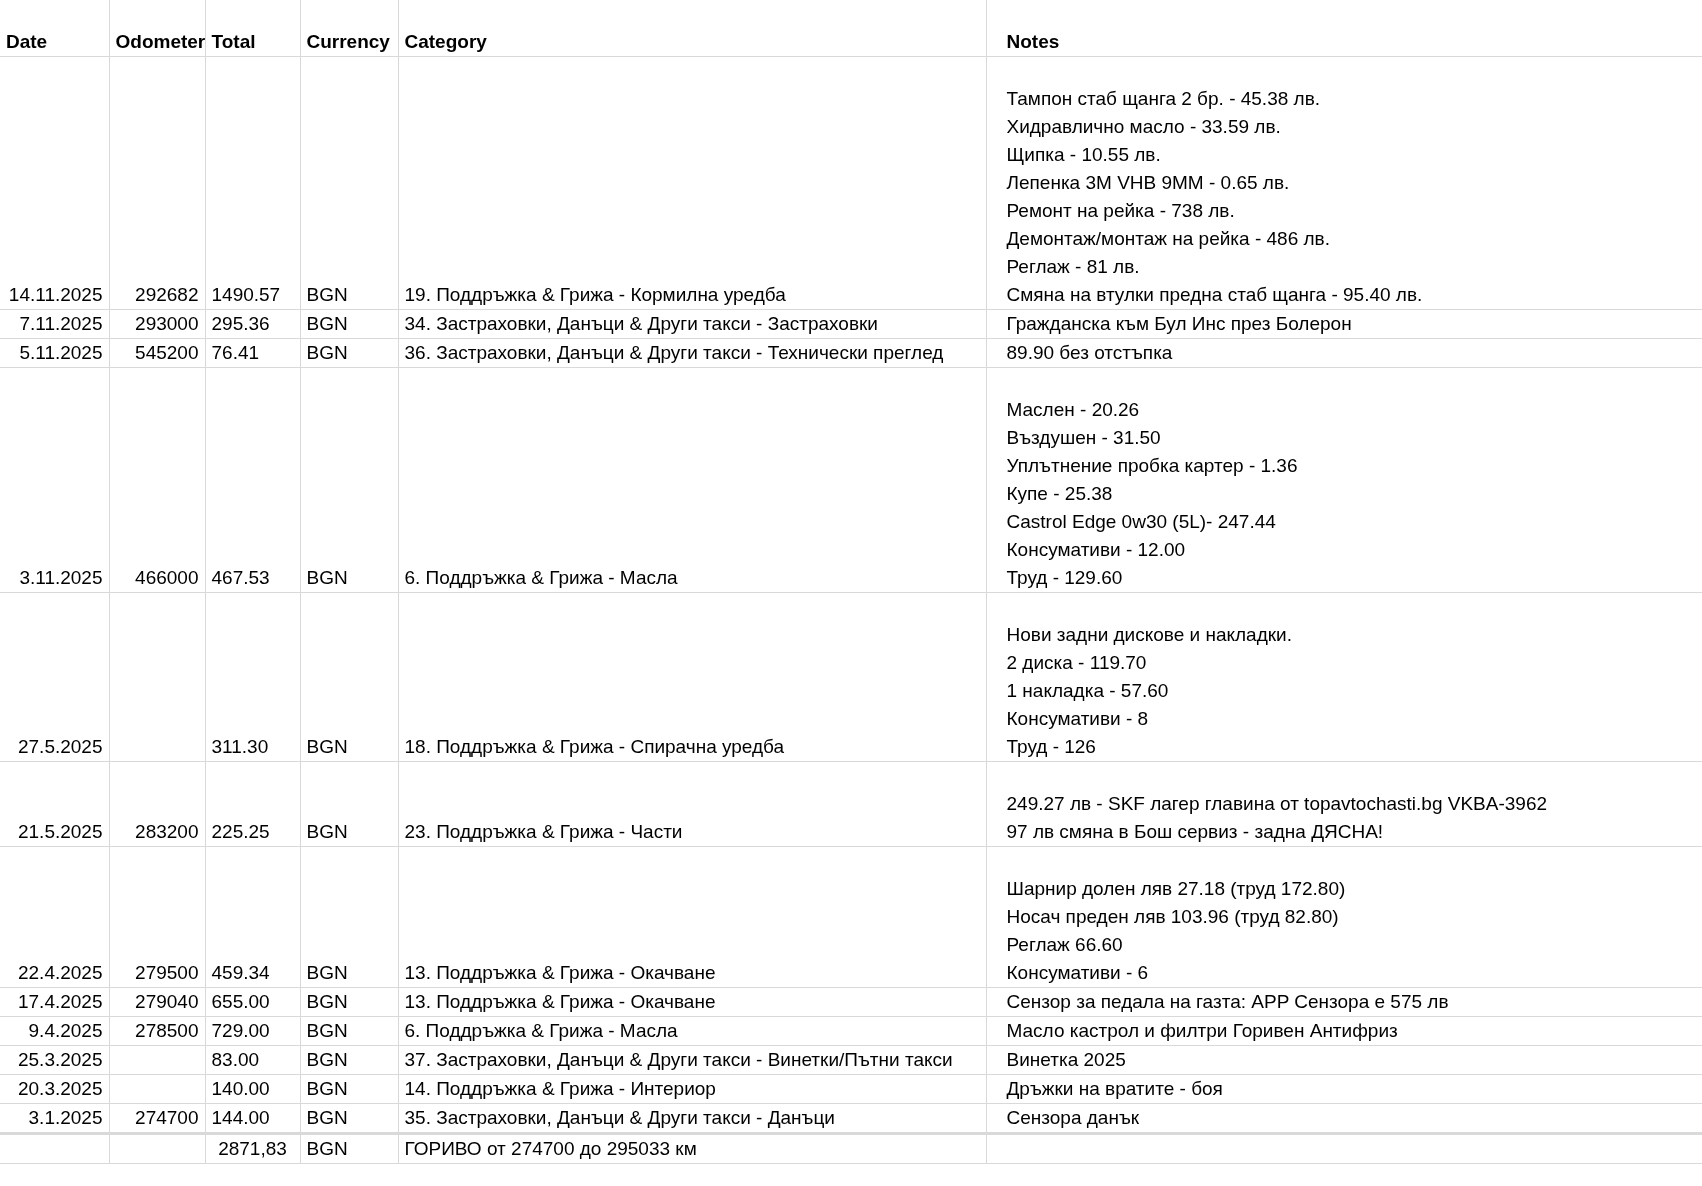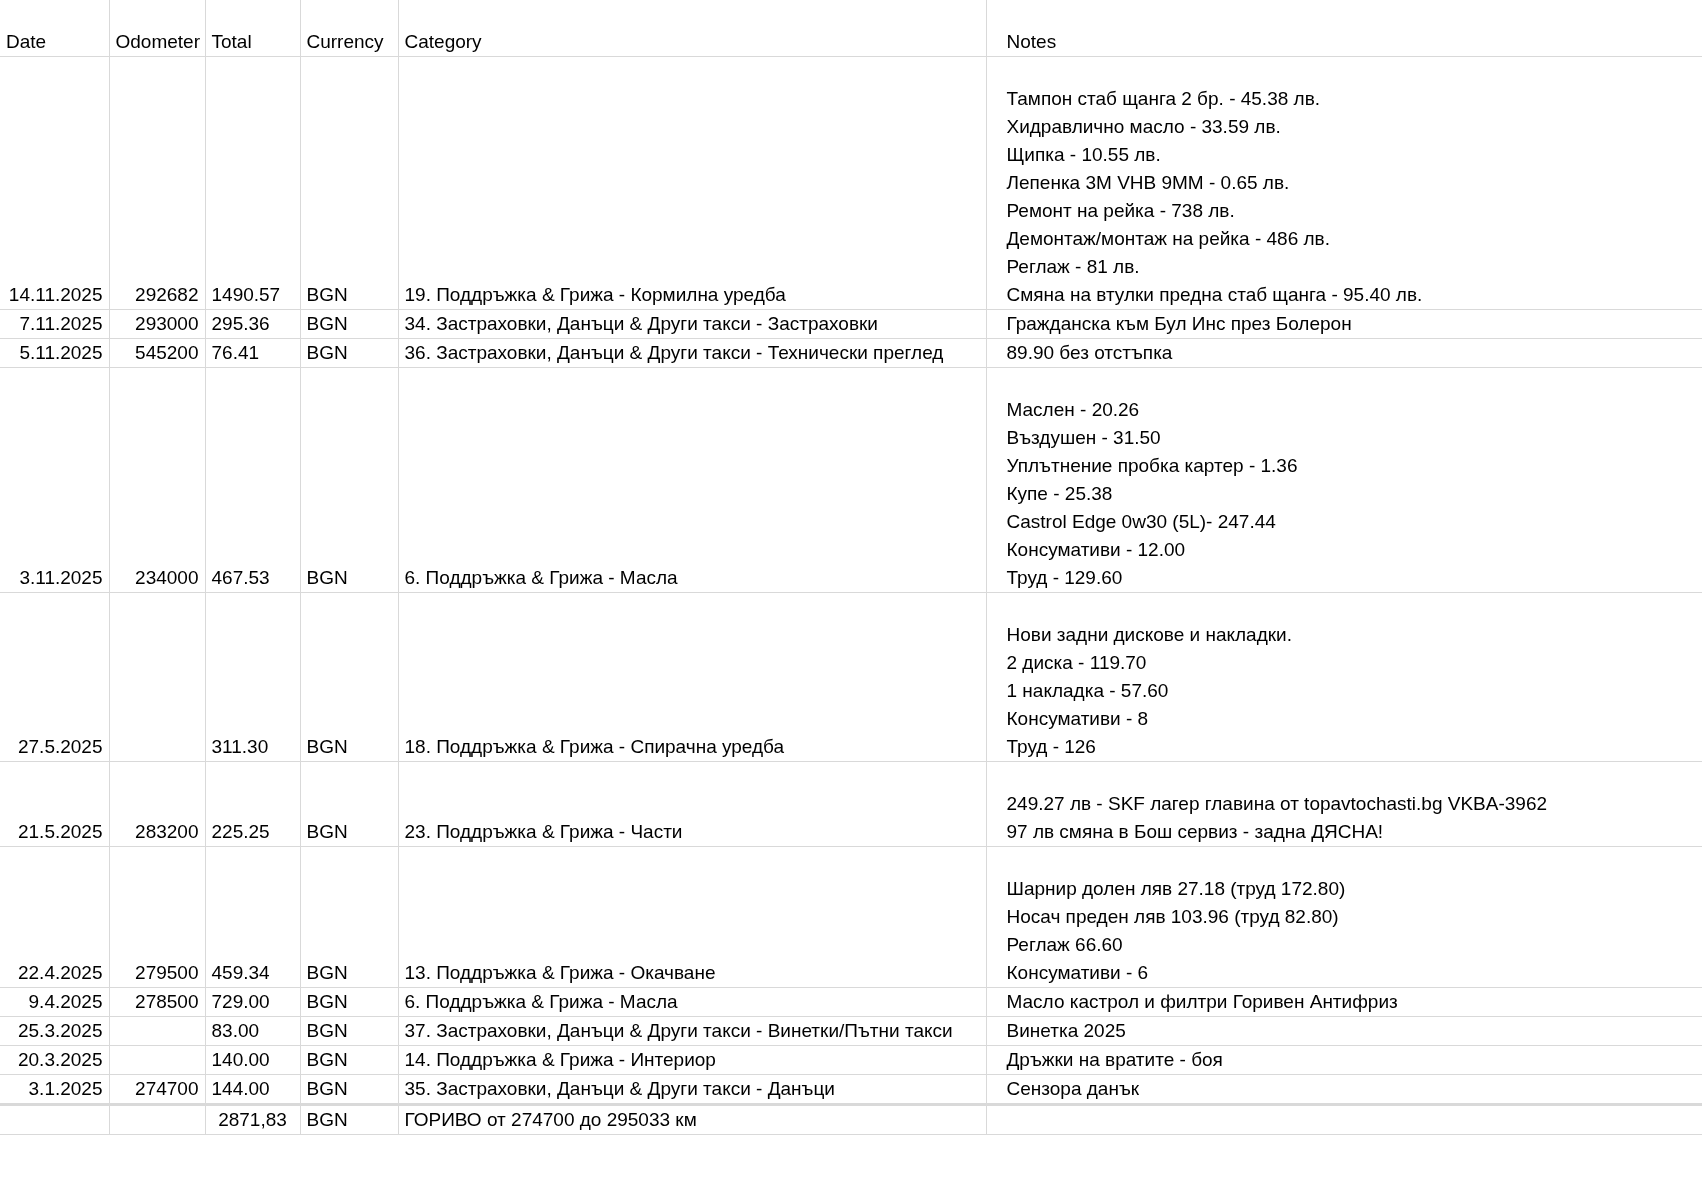--- a/index.html
+++ b/index.html
@@ -25,21 +25,21 @@
     text-align: left;
     font-weight: normal;
     padding: 0 6px;
     border-right: 1px solid #d9d9d9;
     border-bottom: 1px solid #d9d9d9;
     line-height: 28px;
     white-space: nowrap;
     overflow: hidden;
   }
   .sheet th:last-child, .sheet td:last-child { border-right: none; padding-left: 20px; }
-  .sheet thead th { height: 56px; }
+  .sheet thead th { height: 56px; font-weight: bold; }
   .col-date     { width: 109px; }
   .col-odometer { width: 96px;  }
   .col-total    { width: 95px;  }
   .col-currency { width: 98px;  }
   .col-category { width: 588px; }
   .col-notes    { width: auto;  }
   td.cell-date, td.cell-odometer { text-align: right; }
   td.cell-total, td.cell-currency, td.cell-category, td.cell-notes { text-align: left; }
   tr.row-summary td.cell-total { text-align: center; }
   .note-line { line-height: 28px; }
@@ -100,21 +100,21 @@
     <td class="cell-odometer">545200</td>
     <td class="cell-total">76.41</td>
     <td class="cell-currency">BGN</td>
     <td class="cell-category">36. Застраховки, Данъци &amp; Други такси - Технически преглед</td>
     <td class="cell-notes">
           <div class="note-line">89.90 без отстъпка</div>
         </td>
   </tr>
       <tr>
     <td class="cell-date">3.11.2025</td>
-    <td class="cell-odometer">234000</td>
+    <td class="cell-odometer">466000</td>
     <td class="cell-total">467.53</td>
     <td class="cell-currency">BGN</td>
     <td class="cell-category">6. Поддръжка &amp; Грижа - Масла</td>
     <td class="cell-notes">
           <div class="note-line">&nbsp;</div>
           <div class="note-line">Маслен - 20.26</div>
           <div class="note-line">Въздушен - 31.50</div>
           <div class="note-line">Уплътнение пробка картер - 1.36</div>
           <div class="note-line">Купе - 25.38</div>
           <div class="note-line">Castrol Edge 0w30 (5L)- 247.44</div>
@@ -157,20 +157,30 @@
     <td class="cell-category">13. Поддръжка &amp; Грижа - Окачване</td>
     <td class="cell-notes">
           <div class="note-line">&nbsp;</div>
           <div class="note-line">Шарнир долен ляв 27.18 (труд 172.80)</div>
           <div class="note-line">Носач преден ляв 103.96 (труд 82.80)</div>
           <div class="note-line">Реглаж 66.60</div>
           <div class="note-line">Консумативи - 6</div>
         </td>
   </tr>
       <tr>
+    <td class="cell-date">17.4.2025</td>
+    <td class="cell-odometer">279040</td>
+    <td class="cell-total">655.00</td>
+    <td class="cell-currency">BGN</td>
+    <td class="cell-category">13. Поддръжка &amp; Грижа - Окачване</td>
+    <td class="cell-notes">
+          <div class="note-line">Сензор за педала на газта: APP Сензора е 575 лв</div>
+        </td>
+  </tr>
+      <tr>
     <td class="cell-date">9.4.2025</td>
     <td class="cell-odometer">278500</td>
     <td class="cell-total">729.00</td>
     <td class="cell-currency">BGN</td>
     <td class="cell-category">6. Поддръжка &amp; Грижа - Масла</td>
     <td class="cell-notes">
           <div class="note-line">Масло кастрол и филтри Горивен Антифриз</div>
         </td>
   </tr>
       <tr>

